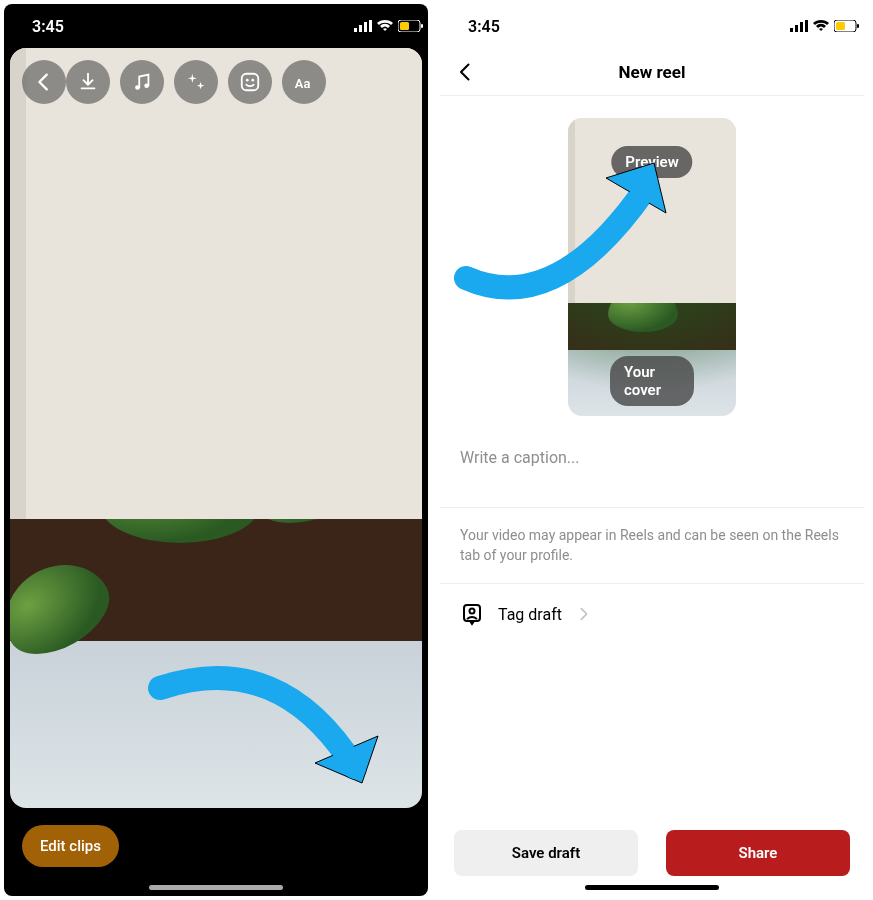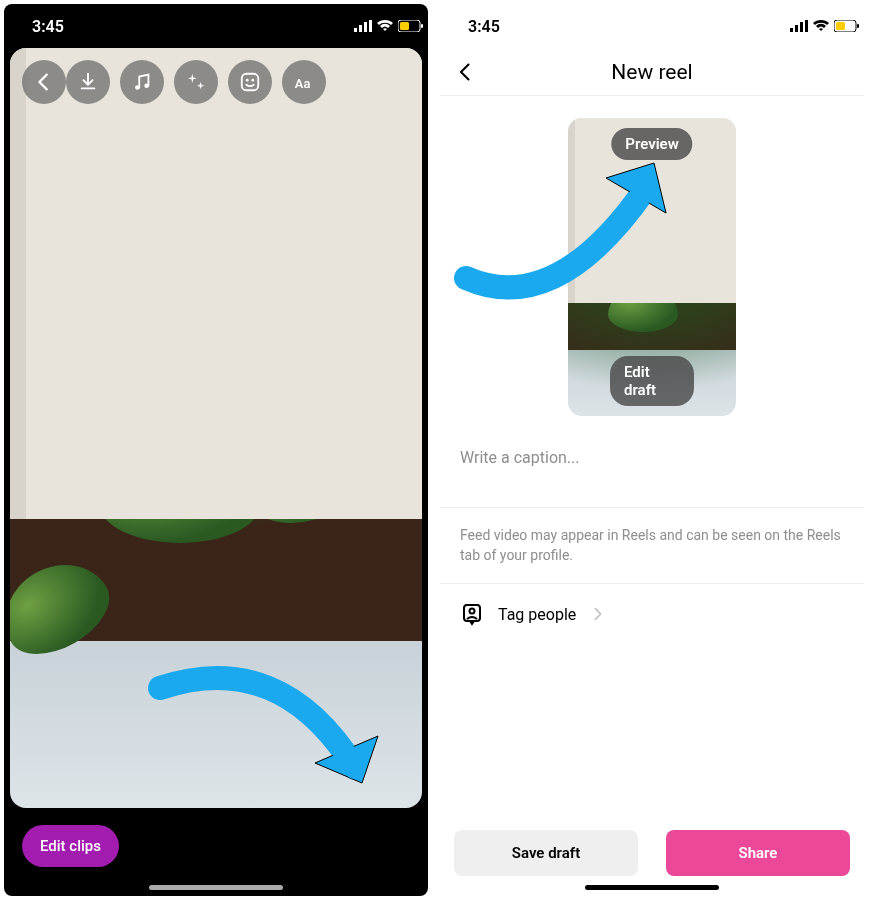--- a/index.html
+++ b/index.html
@@ -89,21 +89,21 @@
 
   .bottom-bar-left {
     height: 88px;
     display:flex;
     align-items:center;
     justify-content:space-between;
     padding: 0 18px 12px 18px;
     position:relative;
   }
   .pill-dark {
-    background:#a21caf;
+    background:#a16207;
     color:#fff;
     font-size:15px;
     font-weight:500;
     padding:12px 18px;
     border-radius:22px;
   }
   .pill-white {
     background:#fff;
     color:#000;
     font-size:16px;
@@ -135,21 +135,21 @@
     align-items:center;
     justify-content:center;
     position:relative;
     border-bottom:1px solid #eee;
   }
   .nav-back{
     position:absolute; left:14px; top:50%; transform:translateY(-50%);
     width:24px; height:24px;
     display:flex; align-items:center; justify-content:center;
   }
-  .nav-title{ font-size:21px; font-weight:400; }
+  .nav-title{ font-size:17px; font-weight:700; }
 
   .thumb-area{
     display:flex;
     justify-content:center;
     padding:22px 0 10px 0;
     position:relative;
   }
   .thumb{
     width:168px; height:298px;
     border-radius:14px;
@@ -159,21 +159,21 @@
   .thumb .plant-scene{ transform:scale(1); }
   .preview-pill, .edit-cover-pill{
     position:absolute;
     background:rgba(70,70,70,.8);
     color:#fff;
     font-size:15px;
     font-weight:600;
     padding:7px 14px;
     border-radius:18px;
   }
-  .preview-pill{ top:10px; left:50%; transform:translateX(-50%); }
+  .preview-pill{ top:28px; left:50%; transform:translateX(-50%); }
   .edit-cover-pill{ bottom:10px; left:50%; transform:translateX(-50%); }
 
   .caption-area{
     padding: 22px 20px 40px 20px;
     color:#8e8e8e;
     font-size:16px;
   }
 
   .section{
     padding:18px 20px;
@@ -214,21 +214,21 @@
   }
   .btn{
     flex:1;
     text-align:center;
     font-size:15px;
     font-weight:600;
     padding:14px 0;
     border-radius:8px;
   }
   .btn.secondary{ background:#efefef; color:#000; }
-  .btn.primary{ background:#ec4899; color:#fff; }
+  .btn.primary{ background:#b91c1c; color:#fff; }
 
 </style>
 </head>
 <body>
 
 <div class="phone left">
   <div class="status-bar">
     <span>3:45</span>
     <span class="status-icons">
       <svg width="18" height="12" viewBox="0 0 18 12">
@@ -351,44 +351,44 @@
     <div class="thumb">
       <div class="plant-scene">
         <div class="leaf" style="left:10px;top:60px;width:55px;height:34px;transform:rotate(-15deg)"></div>
         <div class="leaf" style="left:65px;top:50px;width:50px;height:32px;transform:rotate(10deg)"></div>
         <div class="leaf" style="left:105px;top:70px;width:50px;height:32px;transform:rotate(25deg)"></div>
         <div class="leaf" style="left:20px;top:120px;width:62px;height:40px;"></div>
         <div class="leaf" style="left:80px;top:115px;width:65px;height:42px;transform:rotate(15deg)"></div>
         <div class="leaf" style="left:40px;top:170px;width:70px;height:44px;"></div>
       </div>
       <div class="preview-pill">Preview</div>
-      <div class="edit-cover-pill">Edit draft</div>
+      <div class="edit-cover-pill">Your cover</div>
     </div>
 
     <svg class="arrow-annotation" style="left:-4px; top:32px;" width="260" height="200" viewBox="0 0 260 200">
       <path d="M30 150 Q 120 190 210 60" stroke="#1aa9ee" stroke-width="24" fill="none" stroke-linecap="round"></path>
       <path d="M170 50 L218 35 L230 85 Z" fill="#1aa9ee" stroke="#000" stroke-width="1"></path>
       <path d="M30 150 Q 120 190 210 60" stroke="#1aa9ee" stroke-width="22" fill="none" stroke-linecap="round"></path>
     </svg>
   </div>
 
   <div class="caption-area">Write a caption...</div>
 
   <div class="section">
-    <div class="section-desc">Feed video may appear in Reels and can be seen on the Reels tab of your profile.</div>
+    <div class="section-desc">Your video may appear in Reels and can be seen on the Reels tab of your profile.</div>
   </div>
 
   <div class="list-row">
     <svg width="24" height="24" viewBox="0 0 24 24">
         <rect x="4" y="3" width="16" height="16" rx="3" stroke="#000" stroke-width="2" fill="none"></rect>
         <circle cx="12" cy="9" r="2.5" stroke="#000" stroke-width="2" fill="none"></circle>
         <path d="M7 17 Q12 13 17 17" stroke="#000" stroke-width="2" fill="none"></path>
         <path d="M10 19 L12 22 L14 19" stroke="#000" stroke-width="2" fill="none"></path>
       </svg>
-    <span class="label">Tag people</span>
+    <span class="label">Tag draft</span>
     <svg class="chev" width="16" height="16" viewBox="0 0 24 24">
         <path d="M8 4 L16 12 L8 20" stroke="currentColor" stroke-width="2.5" fill="none" stroke-linecap="round" stroke-linejoin="round"></path>
       </svg>
   </div>
 
 
   <div class="footer-btns">
     <div class="btn secondary">Save draft</div>
     <div class="btn primary">Share</div>
     <div class="home-indicator"></div>

